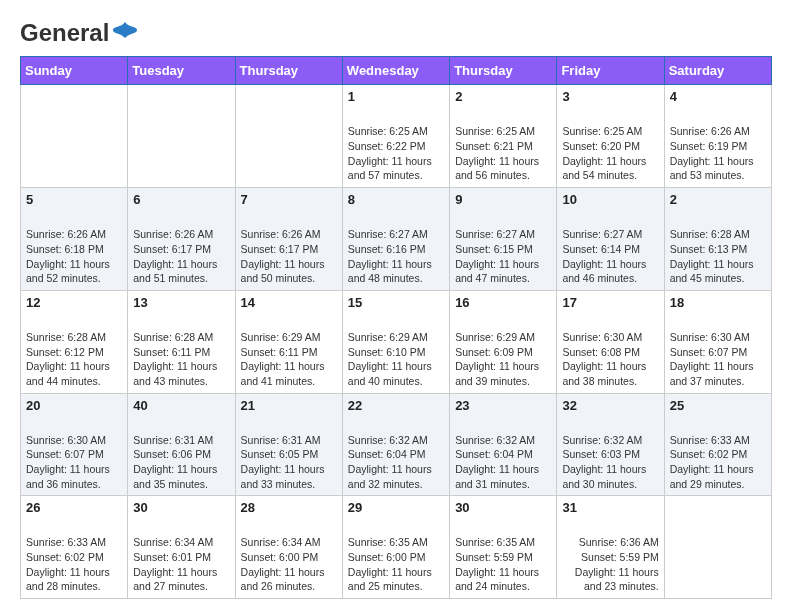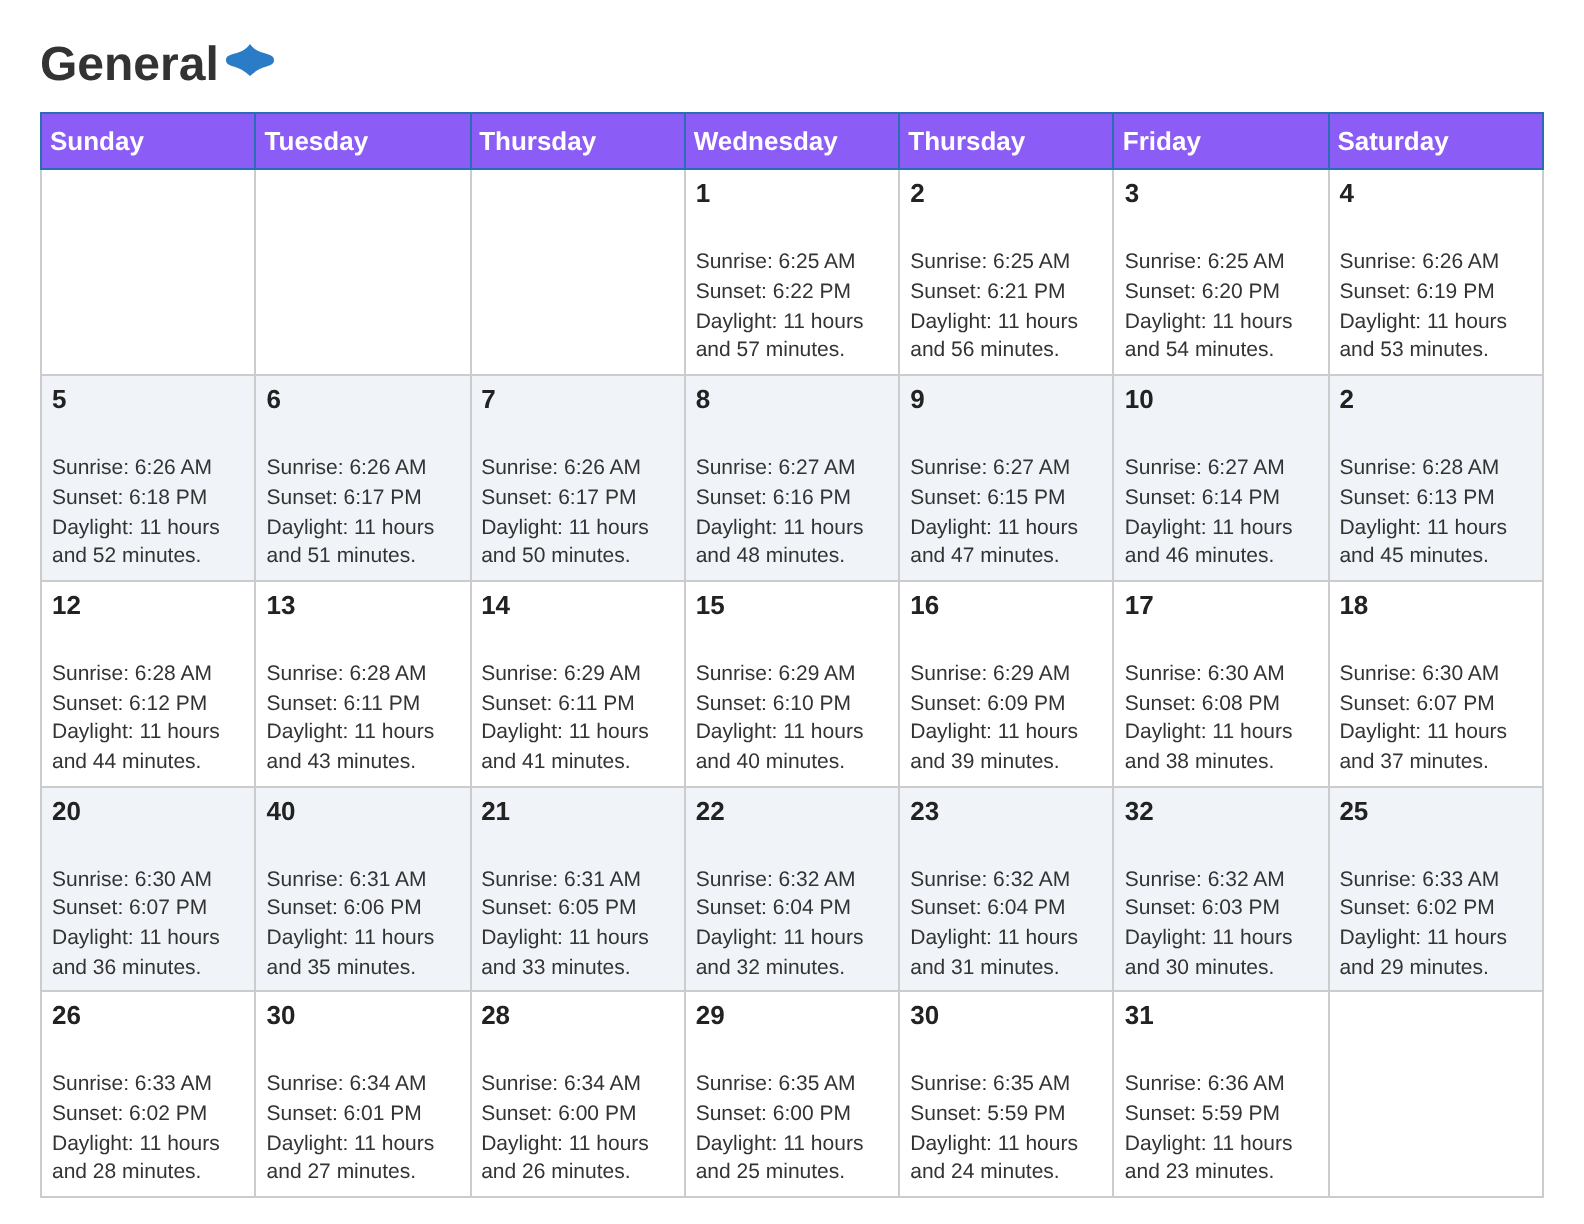--- a/index.html
+++ b/index.html
@@ -327,21 +327,21 @@
         </td>
         <td>
           <div class="day-number">30</div>
           <div class="day-info" style="white-space: pre-line;">Sunrise: 6:35 AM
 Sunset: 5:59 PM
 Daylight: 11 hours
 and 24 minutes.</div>
         </td>
         <td>
           <div class="day-number">31</div>
-          <div class="day-info" style="white-space: pre-line;">Sunrise: 6:36 AM
+          <div class="day-info" style="white-space: pre-line; text-align: right;">Sunrise: 6:36 AM
 Sunset: 5:59 PM
 Daylight: 11 hours
 and 23 minutes.</div>
         </td>
         <td class="empty"></td>
       </tr>
     </tbody>
 </table>
 
 </body></html>

